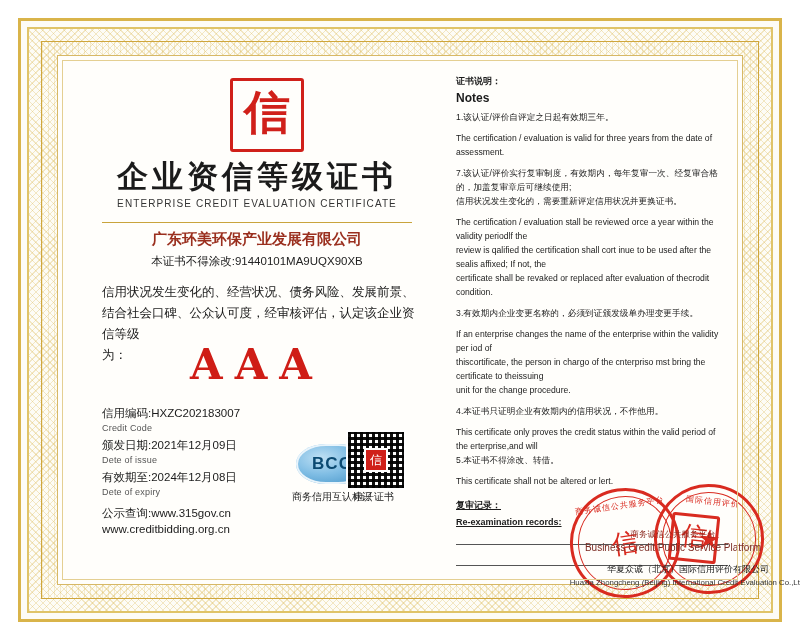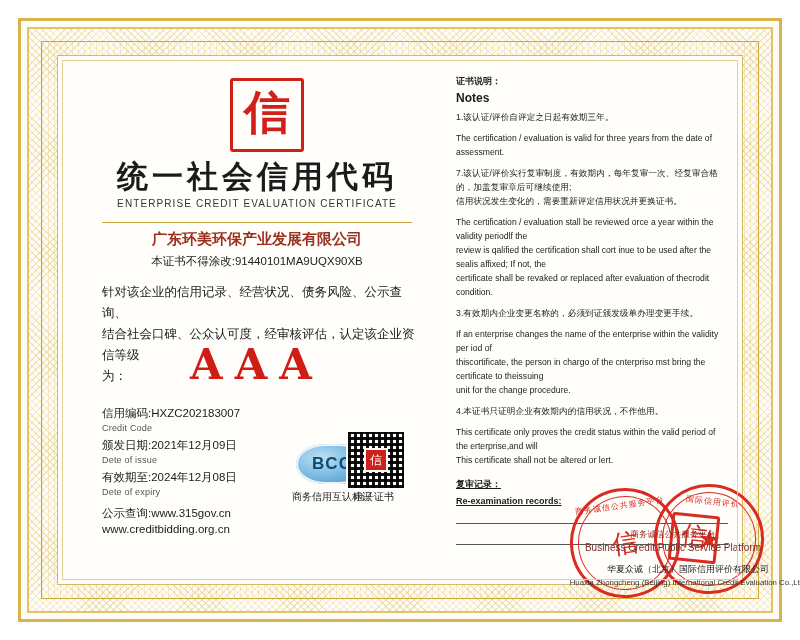--- a/index.html
+++ b/index.html
@@ -178,29 +178,29 @@
 <div class="cert">
   <div class="guilloche"></div>
   <div class="guilloche2"></div>
 
   <div class="inner">
 
     <div class="left">
 
       <div class="seal-logo">信</div>
 
-      <div class="title-cn">统一社会信用代码</div>
+      <div class="title-cn">企业资信等级证书</div>
       <div class="title-en">ENTERPRISE CREDIT EVALUATION CERTIFICATE</div>
       <div class="rule"></div>
 
       <div class="company">广东环美环保产业发展有限公司</div>
       <div class="uscc">本证书不得涂改:91440101MA9UQX90XB</div>
 
       <div class="body-cn">
-        <p>针对该企业的信用记录、经营状况、债务风险、公示查询、</p>
+        <p>信用状况发生变化的、经营状况、债务风险、发展前景、</p>
         <p>结合社会口碑、公众认可度，经审核评估，认定该企业资信等级</p>
         <p>为：</p>
       </div>
 
       <div class="grade">AAA</div>
 
       <div class="field f1">
         <span>信用编码:HXZC202183007</span>
         <span class="sub">Credit Code</span>
       </div>
@@ -235,20 +235,21 @@
       <p class="zh">信用状况发生变化的，需要重新评定信用状况并更换证书。</p>
       <p style="margin-bottom:0">The certification / evaluation stall be reviewed orce a year within the validity periodlf the</p>
       <p style="margin-bottom:0">review is qalified the certification shall cort inue to be used after the sealis affixed; If not, the</p>
       <p>certificate shall be revaked or replaced after evaluation of thecrodit condition.</p>
       <p class="zh">3.有效期内企业变更名称的，必须到证颁发级单办理变更手续。</p>
       <p style="margin-bottom:0">If an enterprise changes the name of the enterprise within the validity per iod of</p>
       <p style="margin-bottom:0">thiscortificate, the person in chargo of the cnterpriso mst bring the certificate to theissuing</p>
       <p>unit for the change procedure.</p>
       <p class="zh">4.本证书只证明企业有效期内的信用状况，不作他用。</p>
       <p style="margin-bottom:0">This certificate only proves the credit status within the valid period of the erterprise,and will</p>
+      <p class="zh">5.本证书不得涂改、转借。</p>
       <p>This certificate shall not be altered or lert.</p>
 
       <div class="reexam">
         <div class="lbl">复审记录：</div>
         <div class="lbl" style="margin-top:3px">Re-examination records:</div>
         <span class="ln"></span>
         <span class="ln2"></span>
       </div>
     </div>
 

